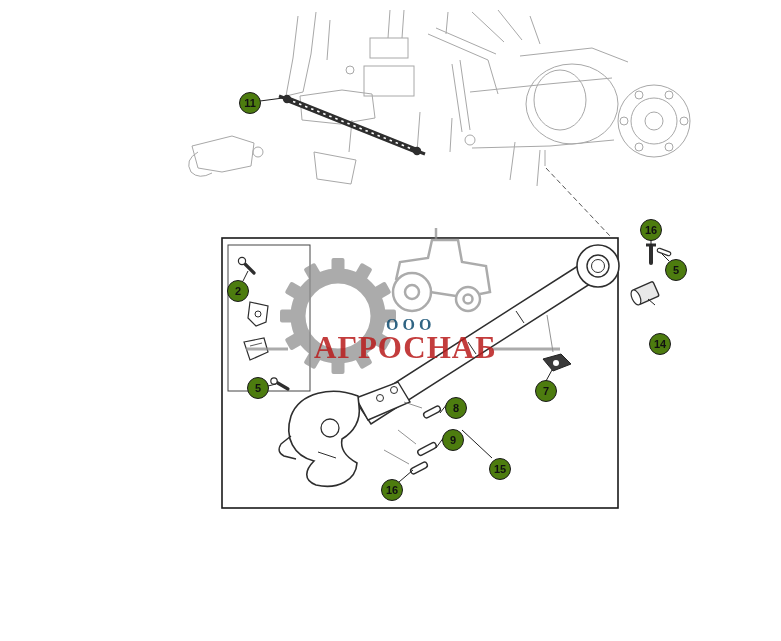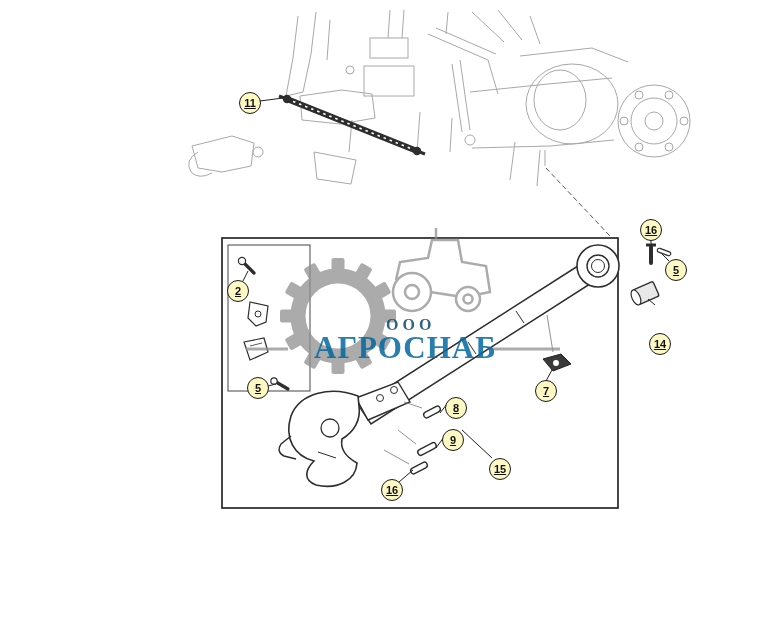--- a/index.html
+++ b/index.html
@@ -3,31 +3,31 @@
 <meta charset="utf-8">
 <style>
   html,body{margin:0;padding:0;background:#fff;}
   .stage{
     position:relative;width:781px;height:641px;background:#fff;overflow:hidden;
     font-family:"Liberation Sans",sans-serif;
   }
   .stage svg{position:absolute;left:0;top:0;}
   .callout{
     position:absolute;width:22px;height:22px;box-sizing:border-box;
-    border:1.6px solid #1a1a1a;border-radius:50%;background:#fef9c3;
+    border:1.6px solid #1a1a1a;border-radius:50%;background:#4d7c0f;
     display:flex;align-items:center;justify-content:center;
-    font-weight:bold;font-size:11px;color:#111;z-index:5;text-decoration:underline;
+    font-weight:bold;font-size:11px;color:#111;z-index:5;
   }
   .wm-prefix{
     position:absolute;font-family:"Liberation Serif",serif;font-size:16px;
     color:#0c4a6e;letter-spacing:4px;opacity:.85;z-index:4;font-weight:bold;
   }
   .wm-name{
     position:absolute;font-family:"Liberation Serif",serif;font-size:31px;font-weight:bold;
-    color:#0369a1;letter-spacing:1px;opacity:.85;z-index:4;
+    color:#b91c1c;letter-spacing:1px;opacity:.85;z-index:4;
   }
 </style>
 </head>
 <body>
 
 <div class="stage">
 
   <svg width="781" height="641" viewBox="0 0 781 641">
 
     <g stroke="#a8a8a8" stroke-width="1" fill="none">

